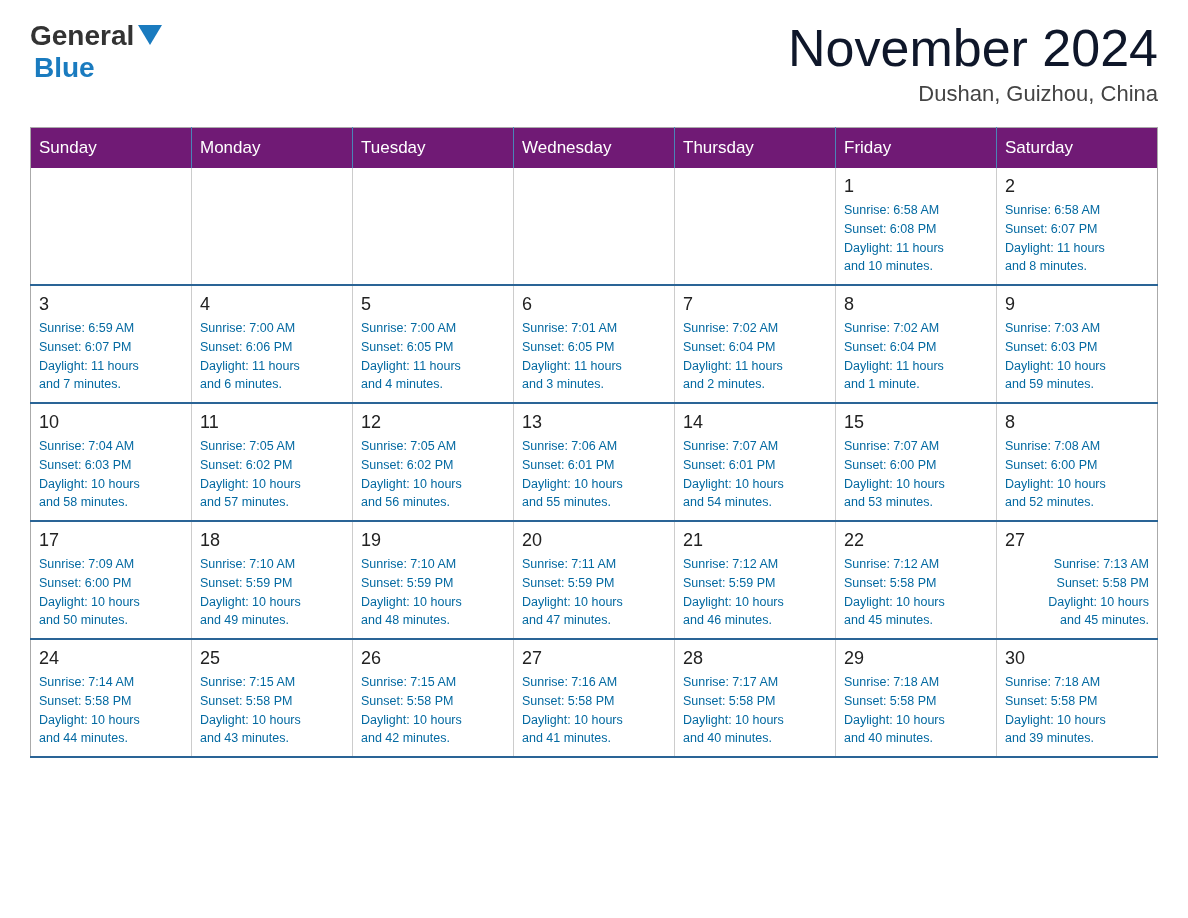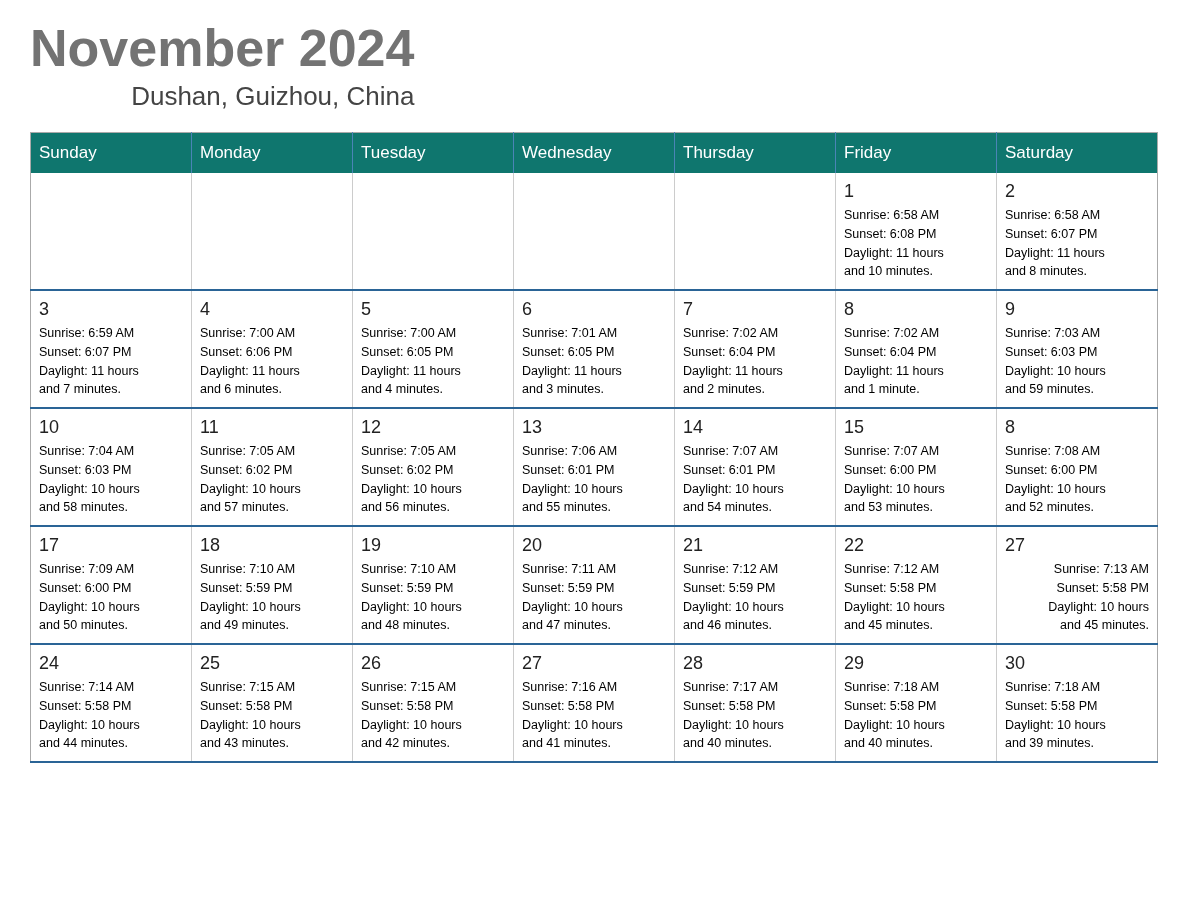--- a/index.html
+++ b/index.html
@@ -43,36 +43,36 @@
       color: #1a7bbf;
       font-size: 28px;
       font-weight: bold;
       margin-left: 2px;
     }
     .title-block {
       text-align: right;
     }
     .month-title {
       font-size: 52px;
-      font-weight: 700;
-      color: #737373;
+      font-weight: 400;
+      color: #0f172a;
       line-height: 1.1;
     }
     .location {
-      font-size: 26px;
+      font-size: 22px;
       color: #444;
       margin-top: 4px;
     }
     table {
       width: 100%;
       border-collapse: collapse;
       border: 1px solid #aaa;
     }
     thead tr th {
-      background: #0f766e;
+      background: #701a75;
       color: #fff;
       font-size: 17px;
       font-weight: normal;
       padding: 10px 8px;
       text-align: left;
       border-right: 1px solid #4a84b6;
     }
     thead tr th:last-child { border-right: none; }
     tbody tr td {
       vertical-align: top;
@@ -86,28 +86,37 @@
     }
     tbody tr td:last-child { border-right: none; }
     .day-number {
       font-size: 18px;
       color: #222;
       margin-bottom: 4px;
       display: block;
     }
     .day-info {
       font-size: 12.5px;
-      color: #000000;
+      color: #0369a1;
       line-height: 1.5;
     }
   </style>
 </head>
 <body>
 
 <div class="header">
+  <div class="logo">
+    <div class="logo-text">
+      <span class="logo-general">General</span>
+      <span class="logo-arrow"></span>
+    </div>
+    <div style="display:flex; align-items:center; margin-left:2px;">
+      <span class="logo-blue">Blue</span>
+    </div>
+  </div>
   <div class="title-block">
     <div class="month-title">November 2024</div>
     <div class="location">Dushan, Guizhou, China</div>
   </div>
 </div>
 
 <table>
   <thead>
     <tr>
     <th>Sunday</th>

